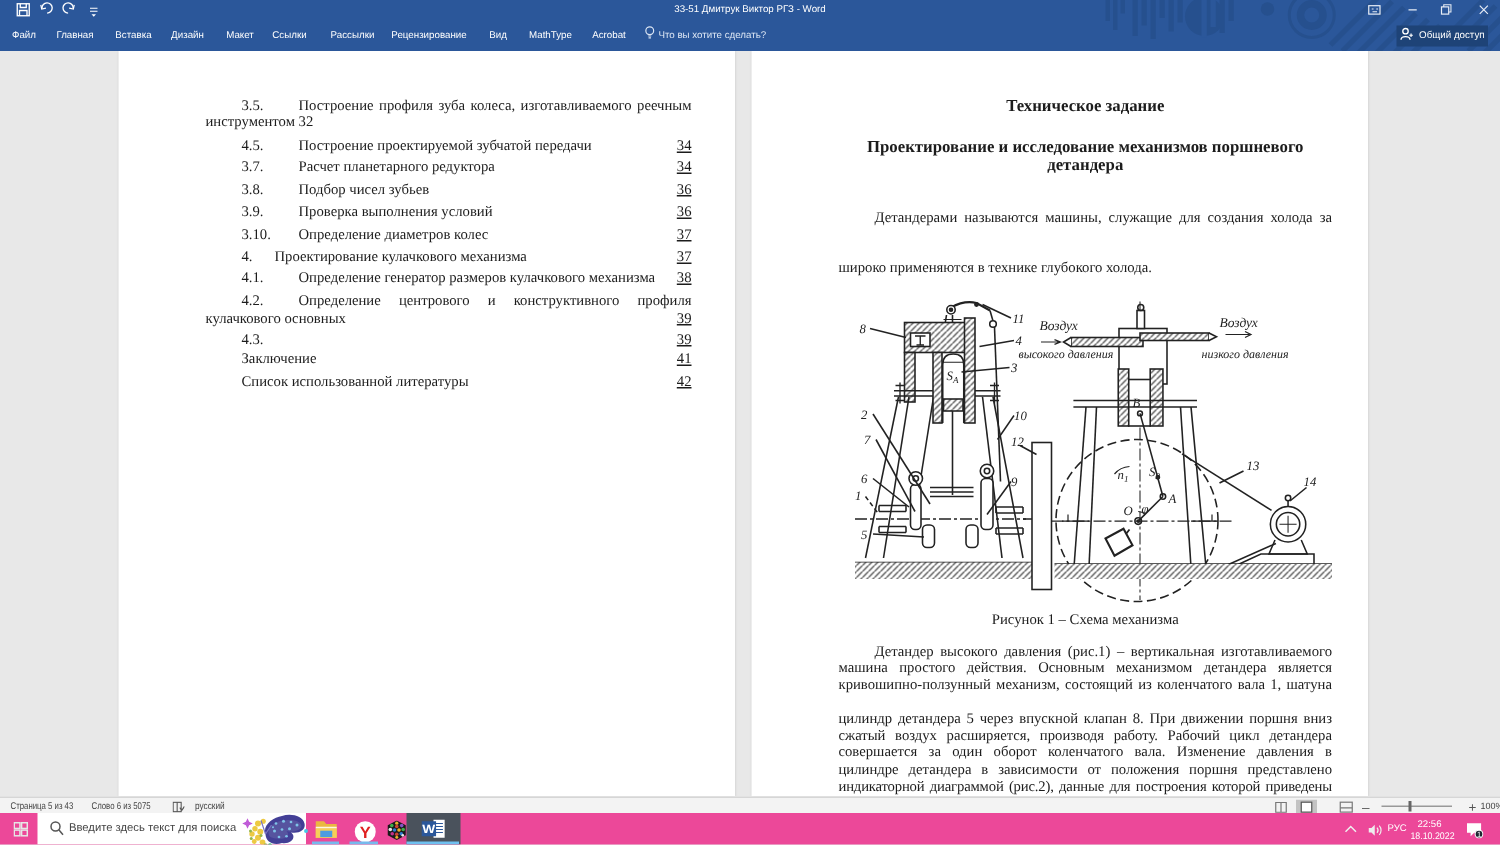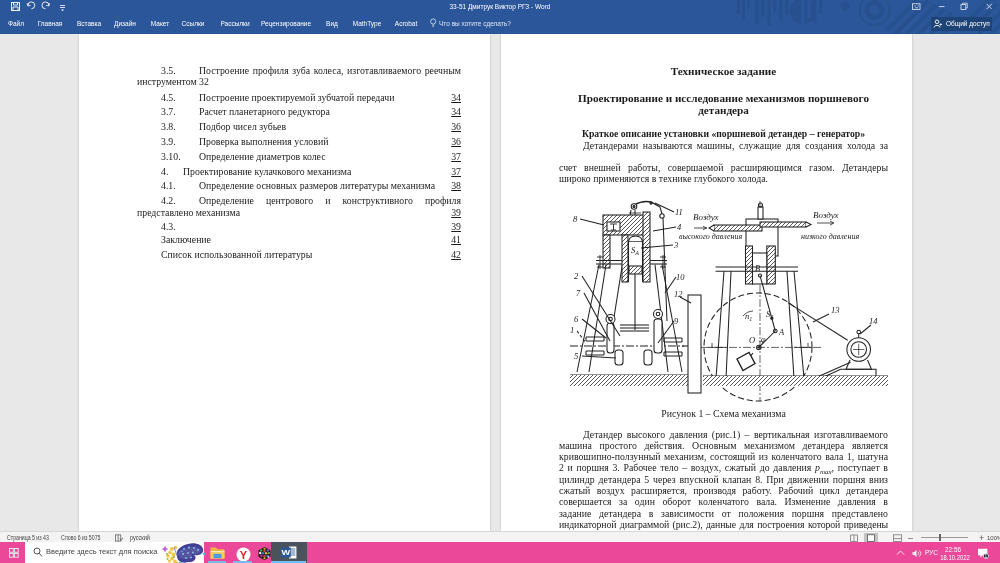--- a/index.html
+++ b/index.html
@@ -142,39 +142,37 @@
       <div class="t" style="top:101.8px;left:82px">3.9.</div>
       <div class="t" style="top:101.8px;left:120px">Проверка выполнения условий</div>
       <div class="t pn" style="top:101.8px">36</div>
       <div class="t" style="top:117.1px;left:82px">3.10.</div>
       <div class="t" style="top:117.1px;left:120px">Определение диаметров колес</div>
       <div class="t pn" style="top:117.1px">37</div>
       <div class="t" style="top:131.6px;left:82px">4.</div>
       <div class="t" style="top:131.6px;left:104px">Проектирование кулачкового механизма</div>
       <div class="t pn" style="top:131.6px">37</div>
       <div class="t" style="top:146.4px;left:82px">4.1.</div>
-      <div class="t" style="top:146.4px;left:120px">Определение основных размеров литературы механизма</div>
+      <div class="t" style="top:146.4px;left:120px">Определение генератор размеров кулачкового механизма</div>
       <div class="t pn" style="top:146.4px">38</div>
       <div class="t" style="top:161.2px;left:82px">4.2.</div>
       <div class="tj" style="top:161.2px">Определение центрового и конструктивного профиля</div>
-      <div class="t" style="top:172.5px;left:58px">представлено механизма</div>
+      <div class="t" style="top:172.5px;left:58px">кулачкового основных</div>
       <div class="t pn" style="top:172.5px">39</div>
       <div class="t" style="top:186.6px;left:82px">4.3.</div>
       <div class="t pn" style="top:186.6px">39</div>
       <div class="t" style="top:200px;left:82px">Заключение</div>
       <div class="t pn" style="top:200px">41</div>
       <div class="t" style="top:214.6px;left:82px">Список использованной литературы</div>
       <div class="t pn" style="top:214.6px">42</div>
     </div>
     <div id="page2" class="page">
       <div class="ctr" style="top:31.9px">Техническое задание</div>
       <div class="ctr" style="top:59.4px">Проектирование и исследование механизмов поршневого<br>детандера</div>
-      <div class="ctr" style="top:94.2px;font-size:9.7px">Краткое описание установки «поршневой детандер – генератор»</div>
       <div class="jl" style="top:106px;padding-left:24px">Детандерами называются машины, служащие для создания холода за</div>
-      <div class="jl" style="top:128px">счет внешней работы, совершаемой расширяющимся газом. Детандеры</div>
       <div class="jl" style="top:139.3px;text-align-last:left">широко применяются в технике глубокого холода.</div>
       <svg id="fig1" style="position:absolute;left:54px;top:159px" width="356" height="214" viewBox="0 0 356 214">
         <defs>
           <pattern id="ht" patternUnits="userSpaceOnUse" width="4" height="4">
             <rect width="4" height="4" fill="#fff"></rect>
             <path d="M0 4 L4 0" stroke="#2e2e2e" stroke-width="0.8" fill="none"></path>
           </pattern>
         </defs>
         <g stroke="#222" fill="none" stroke-width="1.05">
 
@@ -331,25 +329,24 @@
           <text x="138" y="27" font-size="9">Воздух</text>
           <text x="124" y="45.5" font-size="8">высокого давления</text>
           <text x="258" y="25" font-size="9">Воздух</text>
           <text x="246" y="45.5" font-size="8">низкого давления</text>
         </g>
       </svg>
       <div class="t" style="top:373.6px;left:58px;width:329px;text-align:center;white-space:normal">Рисунок 1 – Схема механизма</div>
       <div class="jl" style="top:394.5px;padding-left:24px">Детандер высокого давления (рис.1) – вертикальная изготавливаемого</div>
       <div class="jl" style="top:405.8px">машина простого действия. Основным механизмом детандера является</div>
       <div class="jl" style="top:417.1px">кривошипно-ползунный механизм, состоящий из коленчатого вала 1, шатуна</div>
-      <div class="jl" style="top:428.4px">2 и поршня 3. Рабочее тело – воздух, сжатый до давления <i>p<sub style="font-size:7px">max</sub></i>, поступает в</div>
       <div class="jl" style="top:439.7px">цилиндр детандера 5 через впускной клапан 8. При движении поршня вниз</div>
       <div class="jl" style="top:451px">сжатый воздух расширяется, производя работу. Рабочий цикл детандера</div>
       <div class="jl" style="top:462.3px">совершается за один оборот коленчатого вала. Изменение давления в</div>
-      <div class="jl" style="top:473.6px">задание детандера в зависимости от положения поршня представлено</div>
+      <div class="jl" style="top:473.6px">цилиндре детандера в зависимости от положения поршня представлено</div>
       <div class="jl" style="top:484.9px;letter-spacing:-0.12px">индикаторной диаграммой (рис.2), данные для построения которой приведены</div>
     </div>
     <div id="vscroll">
       <div style="position:absolute;left:2px;top:2px;width:12px;height:11px;background:#fdfdfd;text-align:center"><svg width="8" height="5" viewBox="0 0 8 5" style="margin-top:3px">
           <path d="M0 5 L4 0 8 5 z" fill="#606060"></path>
         </svg></div>
       <div style="position:absolute;left:2px;top:53px;width:12px;height:19px;background:#fdfdfd;border:1px solid #dadada"></div>
       <div style="position:absolute;left:2px;top:483px;width:12px;height:11px;background:#fdfdfd;text-align:center"><svg width="8" height="5" viewBox="0 0 8 5" style="margin-top:3px">
           <path d="M0 0 L4 5 8 0 z" fill="#606060"></path>
         </svg></div>

